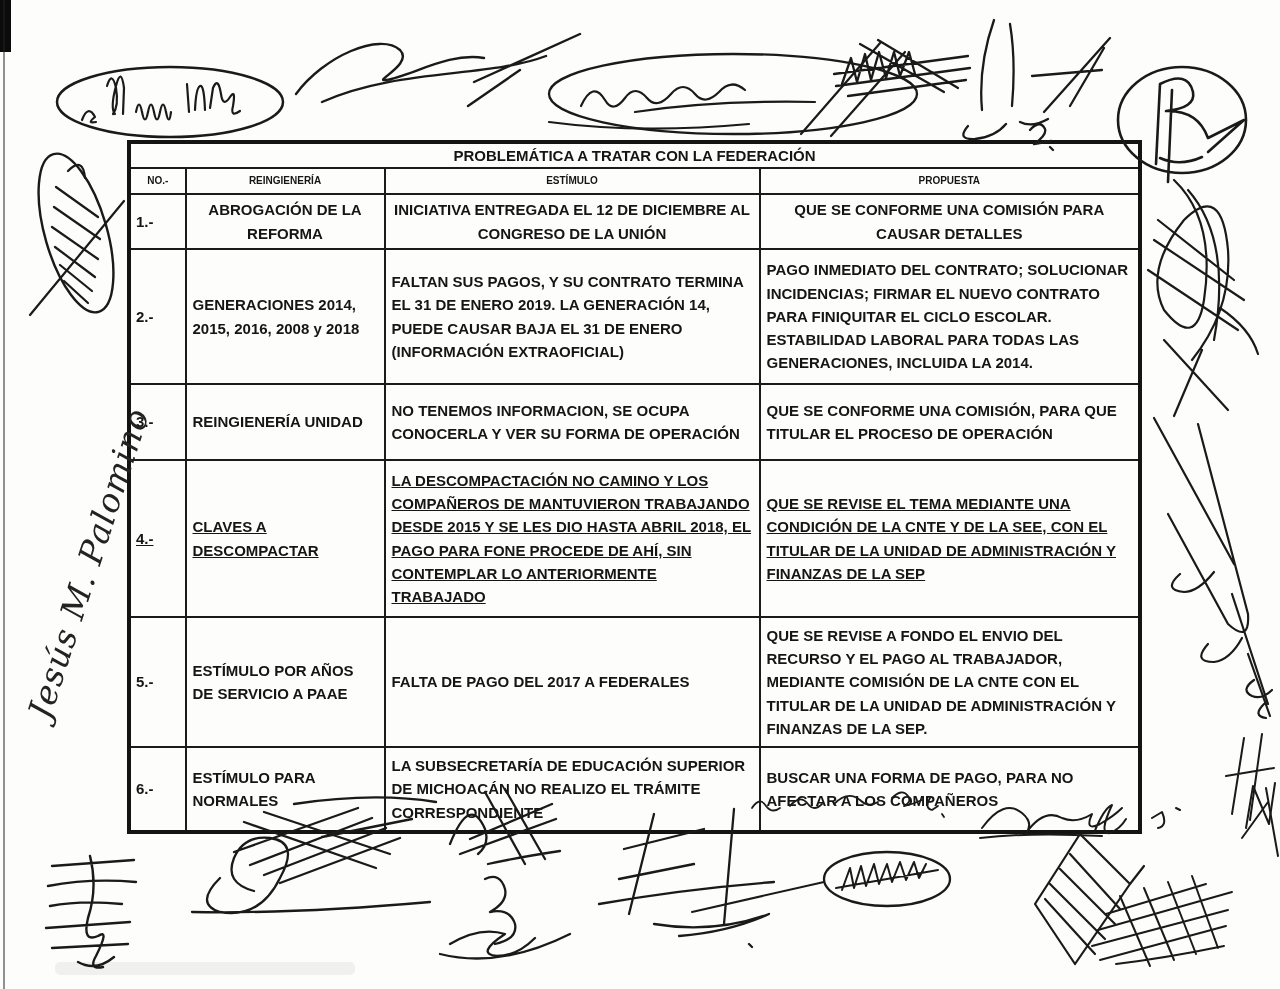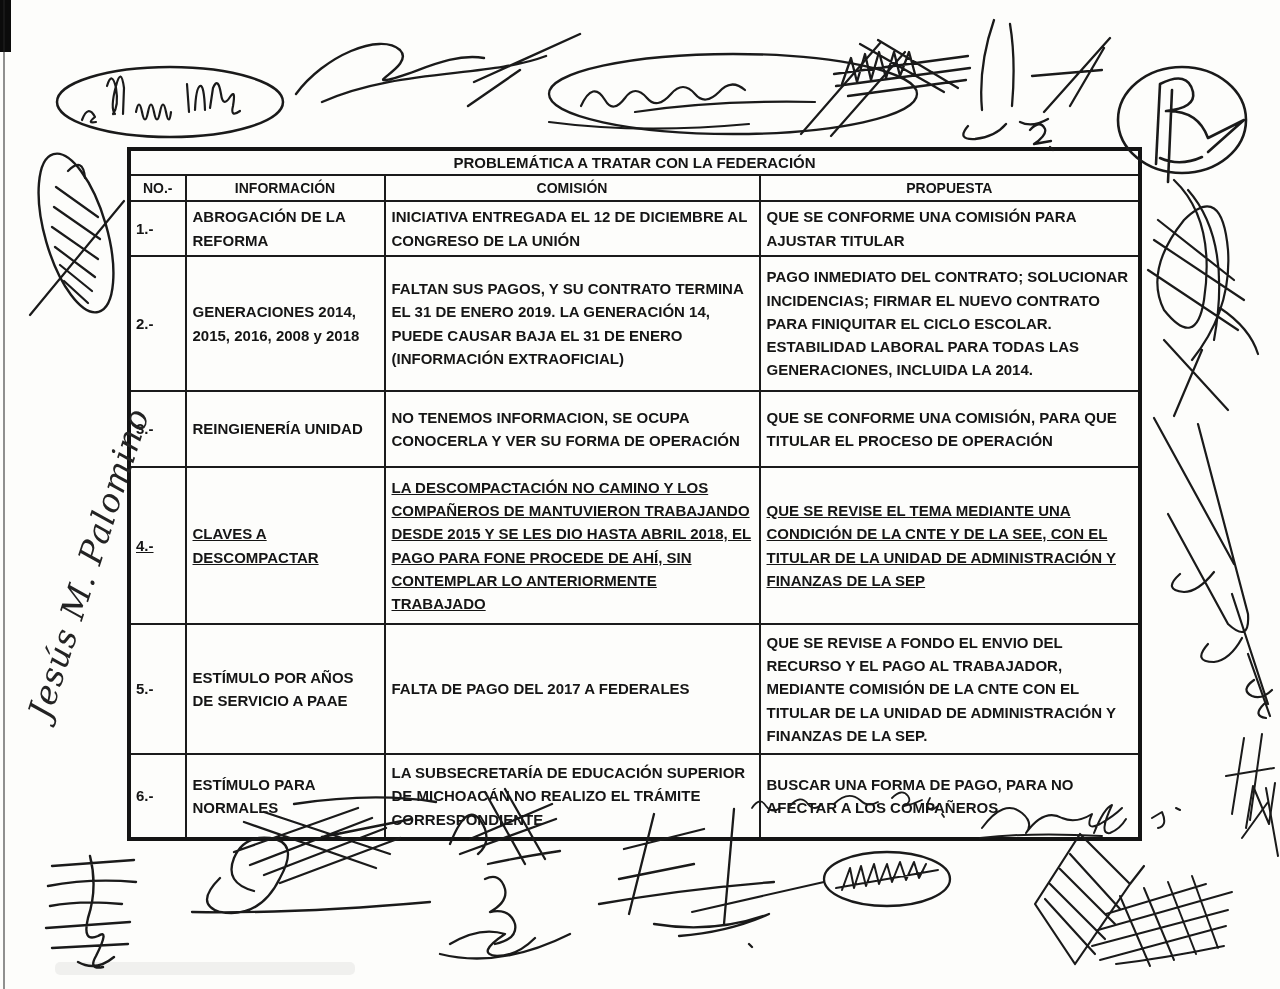--- a/index.html
+++ b/index.html
@@ -12,42 +12,42 @@
   .page{
     position:relative;width:1280px;height:989px;
     background:#fdfdfb;
   }
   
   .corner-black{position:absolute;left:0;top:0;width:11px;height:52px;background:#0b0b0b;}
   .edge-line{position:absolute;left:3px;top:0;width:2px;height:989px;background:rgba(35,35,35,.5);}
   .bottom-smudge{position:absolute;left:55px;top:962px;width:300px;height:13px;background:rgba(0,0,0,.05);border-radius:5px;}
   
   .doc-table{
-    position:absolute;left:128px;top:148px;width:1010px;
+    position:absolute;left:128px;top:141px;width:1010px;
     border-collapse:collapse;table-layout:fixed;
     z-index:1;
   }
   .doc-table td,.doc-table th{
     border:2px solid #1b1b1b;
     color:#151515;
     font-weight:bold;
     font-size:15px;
     line-height:1.55;
     padding:2px 6px;
     vertical-align:middle;
     overflow:hidden;
   }
   .doc-table{border:3px solid #141414;outline:1px solid #141414;}
   .title-row td{
     height:21px;text-align:center;font-size:15px;line-height:1.2;padding:1px 4px;
   }
   .head-row th{
-    height:22px;text-align:center;font-size:14px;line-height:1.2;padding:1px 4px;
-  }
-  td.center{text-align:left;}
+    height:22px;text-align:center;font-size:10px;line-height:1.2;padding:1px 4px;
+  }
+  td.center{text-align:center;}
   td.no-cell{text-align:left;padding-left:5px;}
   .r1 td{height:49px;}
   .r2 td{height:129px;}
   .r3 td{height:70px;}
   .r4 td{height:151px;text-decoration:underline;}
   .r5 td{height:124px;margin-left:8px;}
   .r6 td{height:78px;}
   
   .hand-name{
     position:absolute;left:-65px;top:555px;width:300px;
@@ -169,29 +169,29 @@
         <col style="width:199px">
         <col style="width:375px">
         <col style="width:380px">
     </colgroup>
     <tbody>
         <tr class="title-row">
       <td colspan="4">PROBLEMÁTICA A TRATAR CON LA FEDERACIÓN</td>
     </tr>
     <tr class="head-row">
       <th>NO.-</th>
-      <th>INFORMACIÓN</th>
-      <th>COMISIÓN</th>
+      <th>REINGIENERÍA</th>
+      <th>ESTÍMULO</th>
       <th>PROPUESTA</th>
     </tr>
     <tr class="r1">
       <td class="no-cell center">1.-</td>
       <td class="center">ABROGACIÓN DE LA REFORMA</td>
       <td class="center">INICIATIVA ENTREGADA EL 12 DE DICIEMBRE AL CONGRESO DE LA UNIÓN</td>
-      <td class="center">QUE SE CONFORME UNA COMISIÓN PARA AJUSTAR TITULAR</td>
+      <td class="center">QUE SE CONFORME UNA COMISIÓN PARA CAUSAR DETALLES</td>
     </tr>
     <tr class="r2">
       <td class="no-cell">2.-</td>
       <td>GENERACIONES 2014, 2015, 2016, 2008 y 2018</td>
       <td>FALTAN SUS PAGOS, Y SU CONTRATO TERMINA EL 31 DE ENERO 2019. LA GENERACIÓN 14, PUEDE CAUSAR BAJA EL 31 DE ENERO (INFORMACIÓN EXTRAOFICIAL)</td>
       <td>PAGO INMEDIATO DEL CONTRATO; SOLUCIONAR INCIDENCIAS; FIRMAR EL NUEVO CONTRATO PARA FINIQUITAR EL CICLO ESCOLAR. ESTABILIDAD LABORAL PARA TODAS LAS GENERACIONES, INCLUIDA LA 2014.</td>
     </tr>
     <tr class="r3">
       <td class="no-cell">3.-</td>
       <td>REINGIENERÍA UNIDAD</td>

